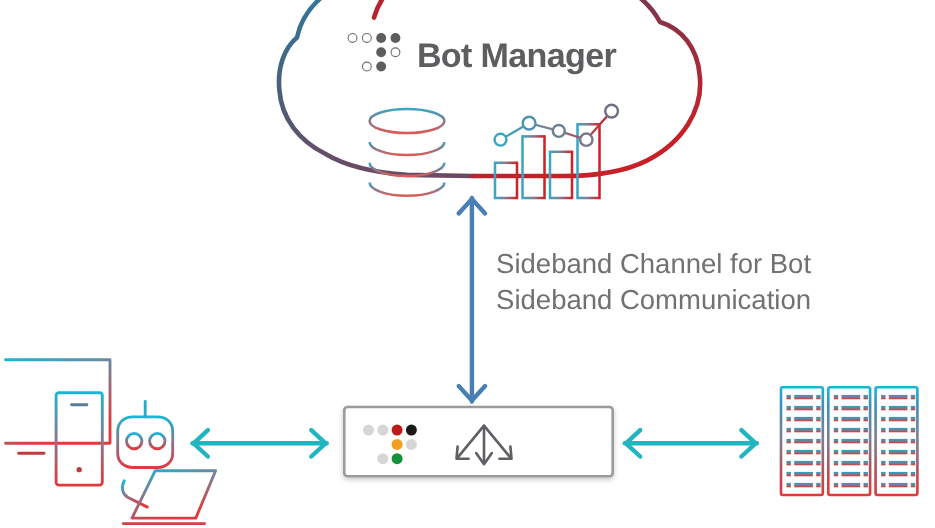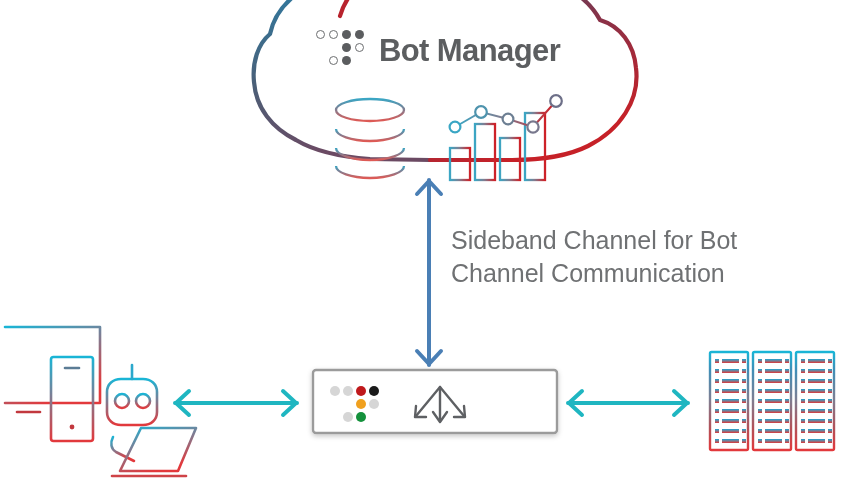--- a/index.html
+++ b/index.html
@@ -357,21 +357,21 @@
         <span class="bdot filled" style="left: 26px; top: 13px;"></span>
         <span class="bdot hollow" style="left: 39px; top: 13px;"></span>
         <span class="bdot hollow" style="left: 13px; top: 26px;"></span>
         <span class="bdot filled" style="left: 26px; top: 26px;"></span>
       </div>
     <div id="brand-text">Bot Manager</div>
   </div>
 
   <div id="sideband-caption">
     <div>Sideband Channel for Bot</div>
-    <div>Channel Communication</div>
+    <div>Sideband Communication</div>
   </div>
 
   <div id="appliance-status-dots">
       <span class="sdot" style="left: 0px; top: 0px; background: rgb(214, 214, 214);"></span>
       <span class="sdot" style="left: 13px; top: 0px; background: rgb(214, 214, 214);"></span>
       <span class="sdot" style="left: 26px; top: 0px; background: rgb(192, 25, 28);"></span>
       <span class="sdot" style="left: 39px; top: 0px; background: rgb(26, 26, 26);"></span>
       <span class="sdot" style="left: 26px; top: 13px; background: rgb(240, 160, 30);"></span>
       <span class="sdot" style="left: 39px; top: 13px; background: rgb(214, 214, 214);"></span>
       <span class="sdot" style="left: 13px; top: 26px; background: rgb(214, 214, 214);"></span>

